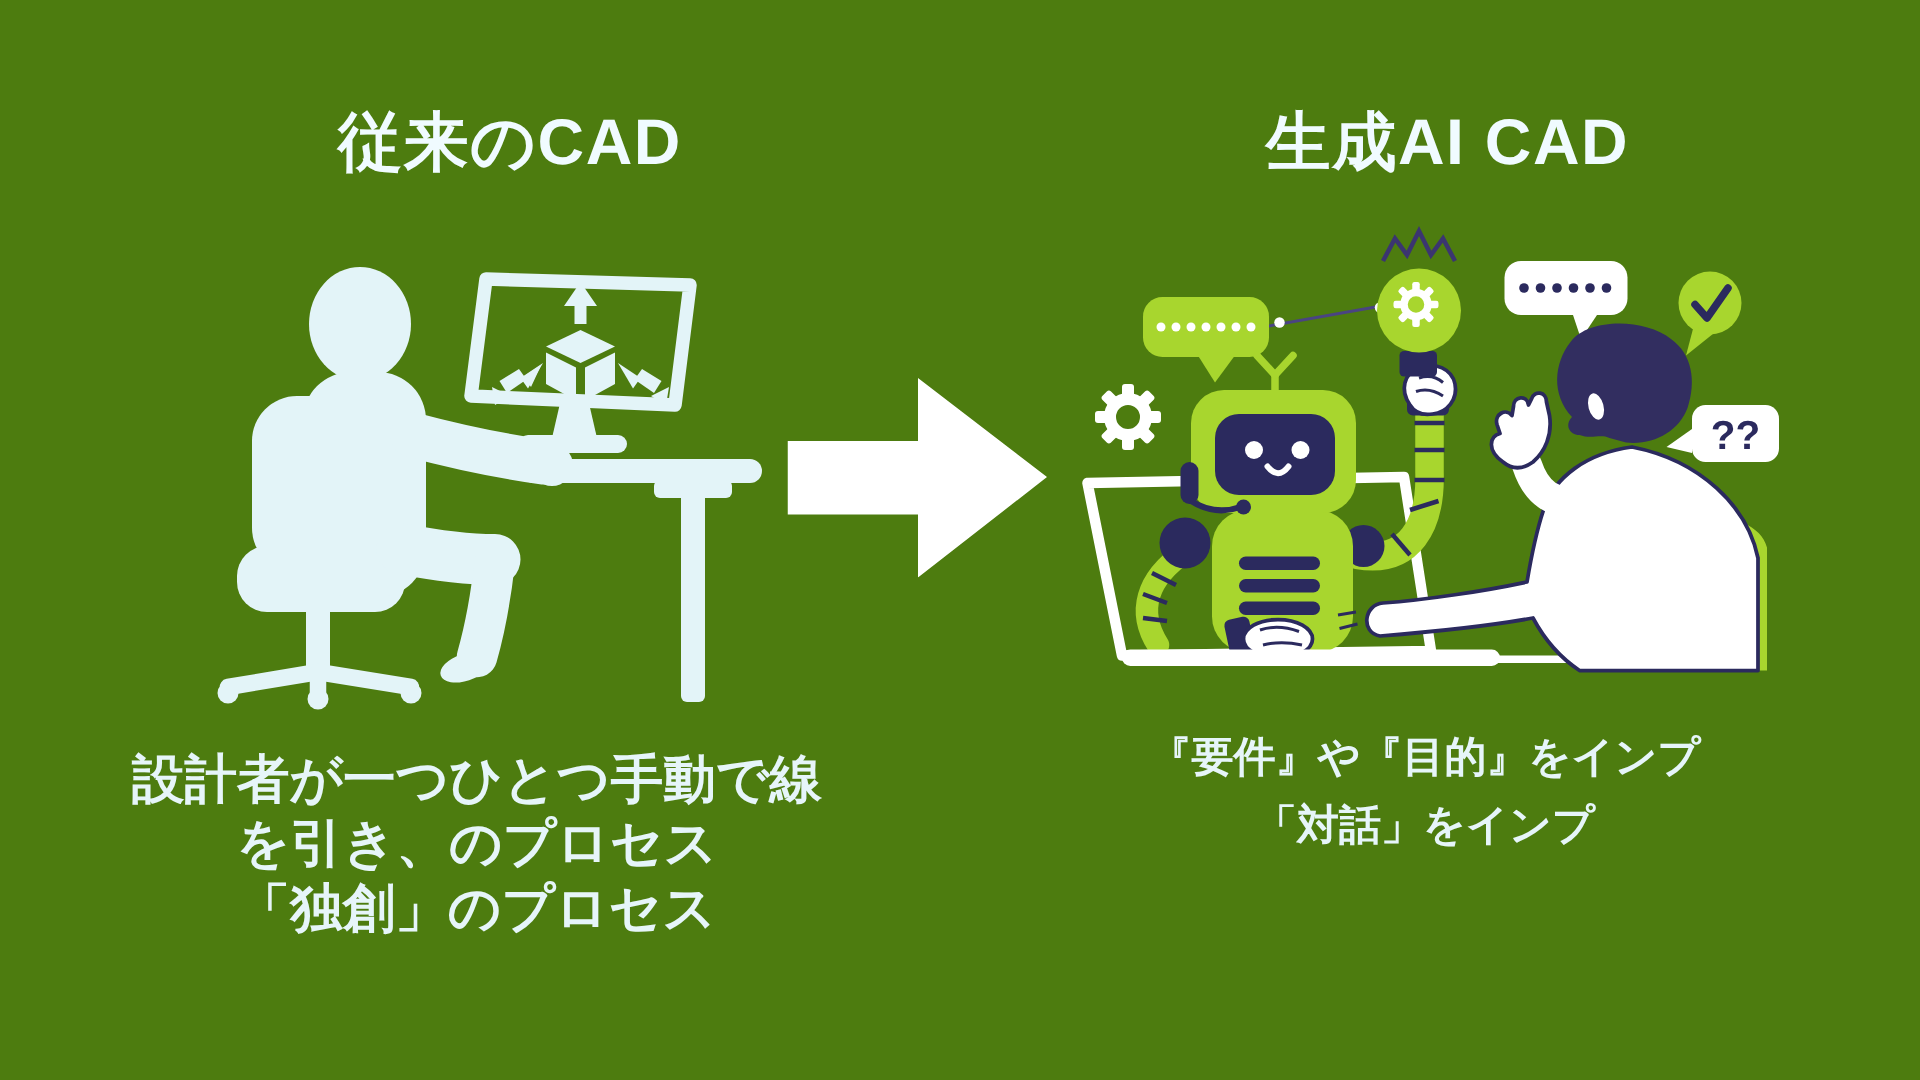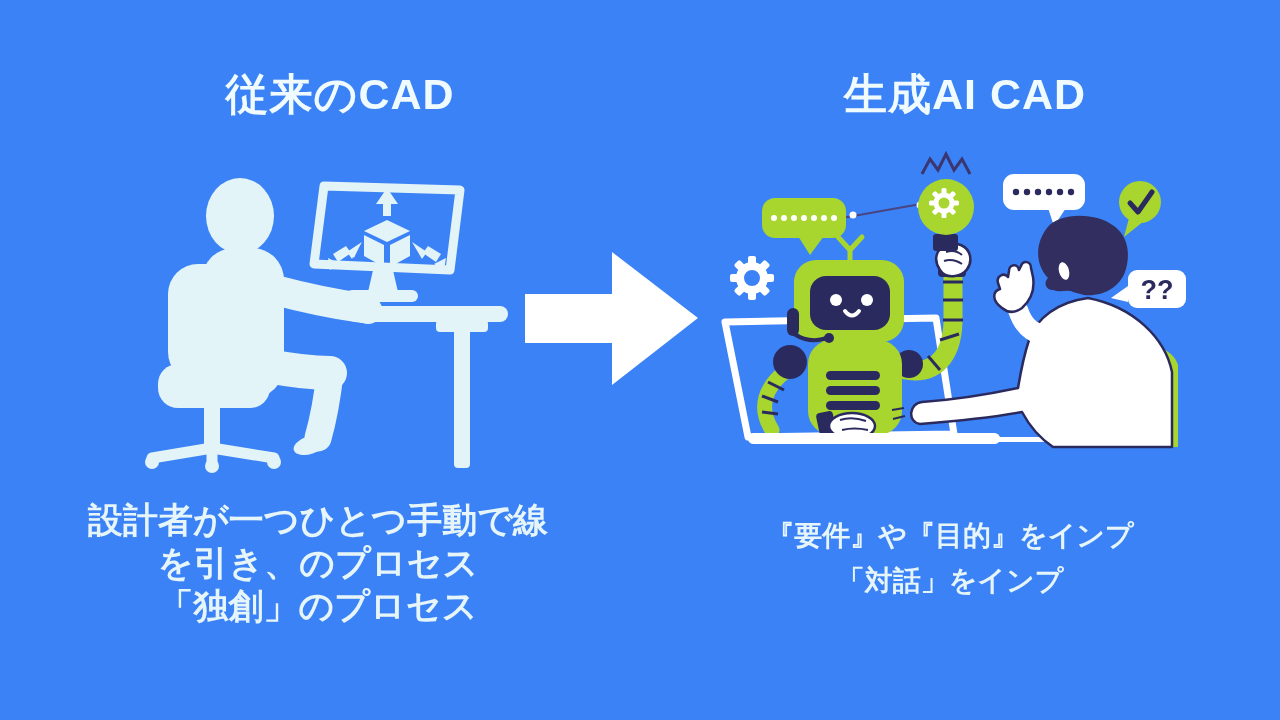--- a/index.html
+++ b/index.html
@@ -1,32 +1,32 @@
 <!DOCTYPE html>
 <html><head>
 <meta charset="utf-8">
 <style>
   html,body{margin:0;padding:0;background:#0c0d33;}
   .canvas{
     position:relative;width:1280px;height:720px;overflow:hidden;
-    background:#3b82f6;
+    background:#4d7c0f;
     font-family:"Liberation Sans","DejaVu Sans",sans-serif;
   }
   .panel-title{
     position:absolute;top:66px;width:600px;
     text-align:center;font-size:43px;font-weight:bold;
     color:#f0fbff;letter-spacing:1px;
   }
   .panel-title.left{left:40px;}
   .panel-title.right{left:665px;}
   .panel-desc{
     position:absolute;text-align:center;font-weight:bold;color:#e6f5f9;
   }
   .panel-desc.left{left:68px;top:498px;width:500px;font-size:35px;line-height:43px;}
-  .panel-desc.right{left:705px;top:482px;width:490px;font-size:28px;line-height:45px;margin-top:31px;}
+  .panel-desc.right{left:705px;top:482px;width:490px;font-size:28px;line-height:45px;}
   .panel-desc div{white-space:nowrap;}
   .illu{position:absolute;}
   .illu.left-illu{left:140px;top:160px;}
   .illu.arrow{left:525px;top:252px;}
   .illu.right-illu{left:700px;top:150px;}
 </style>
 </head>
 <body>
 
 <div class="canvas">

